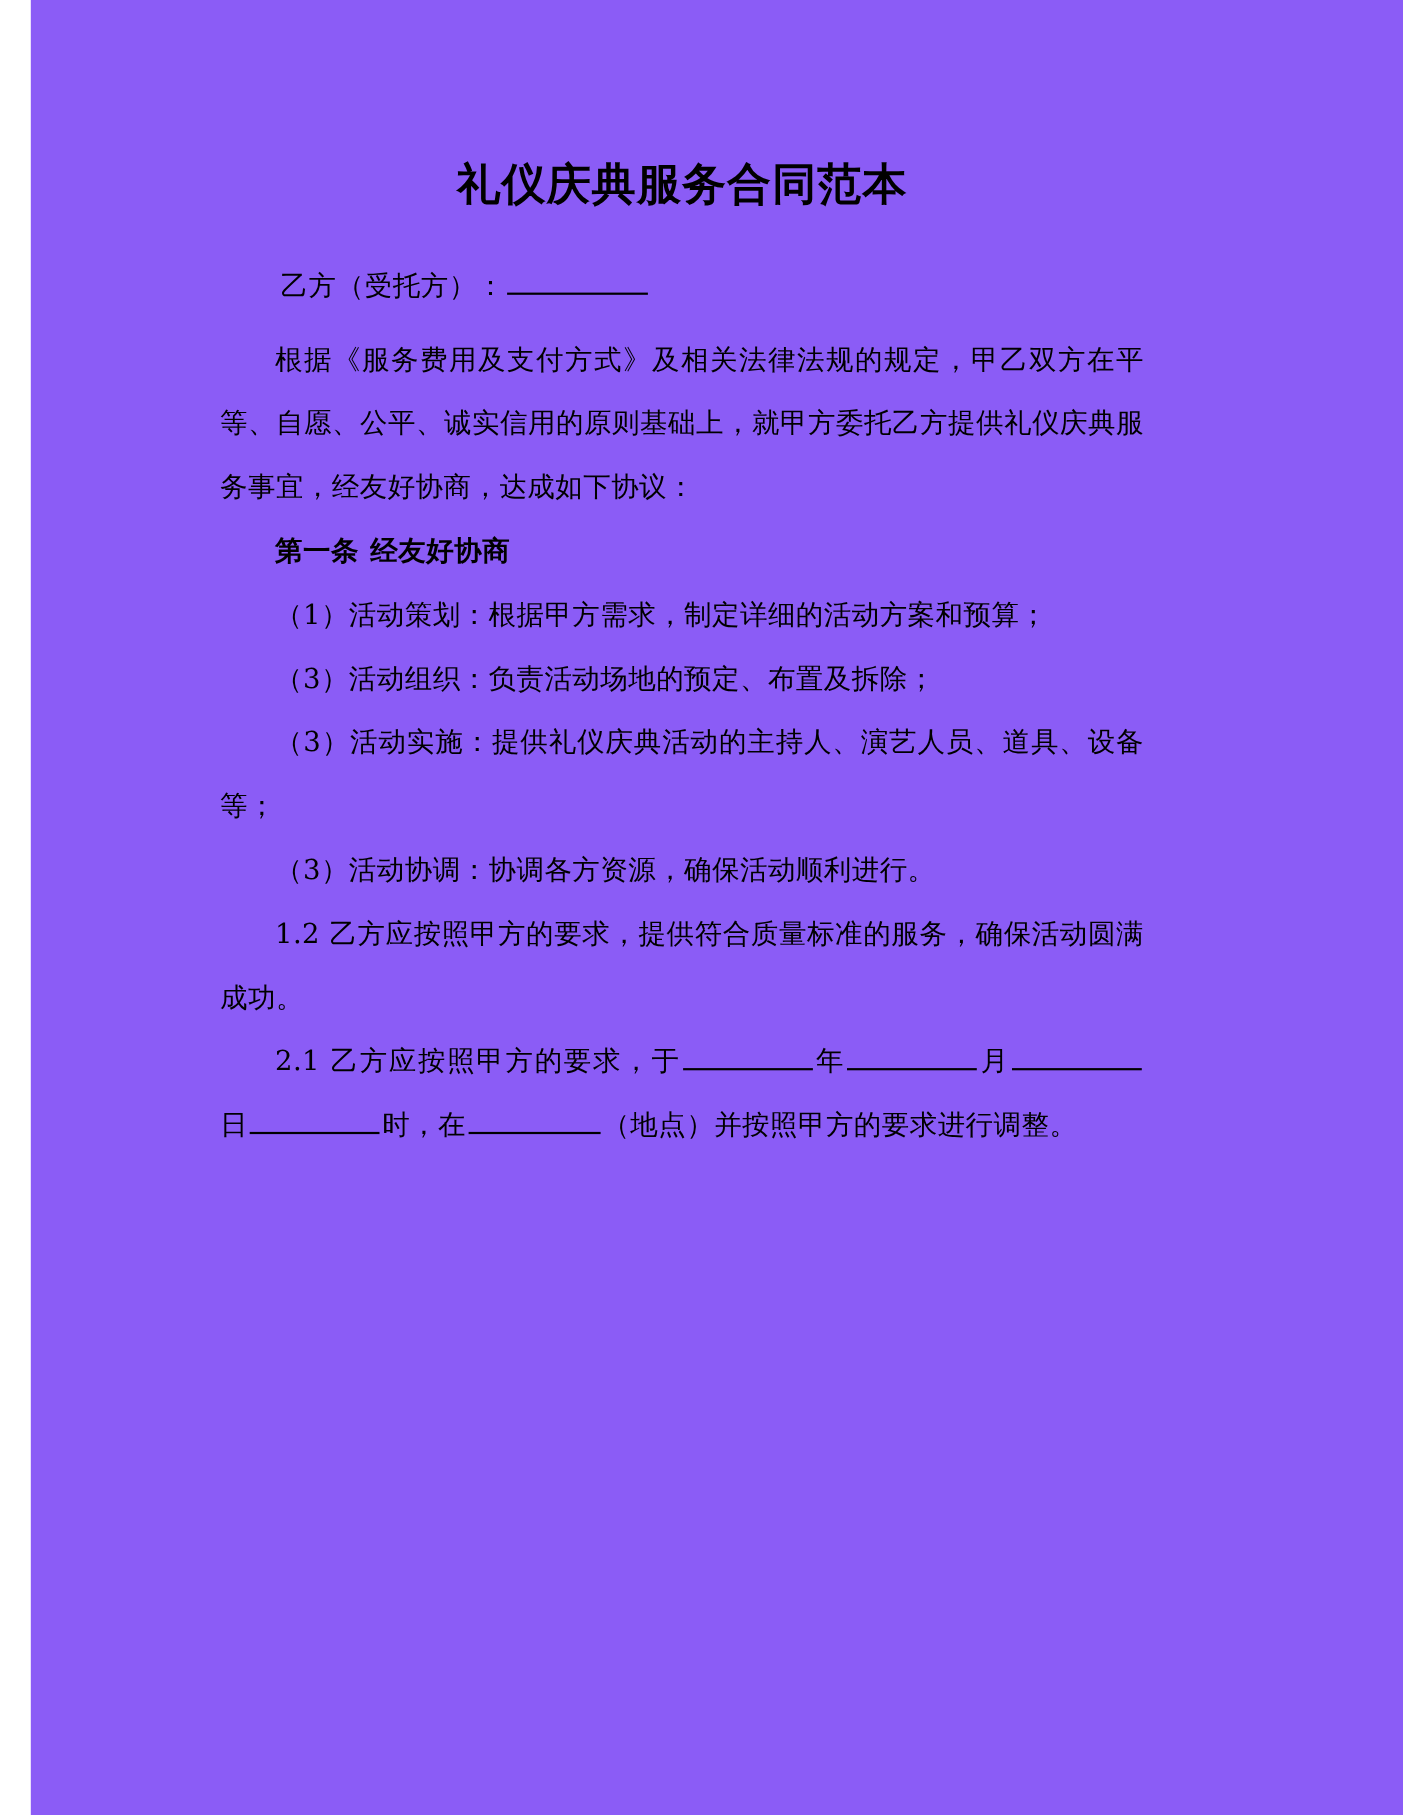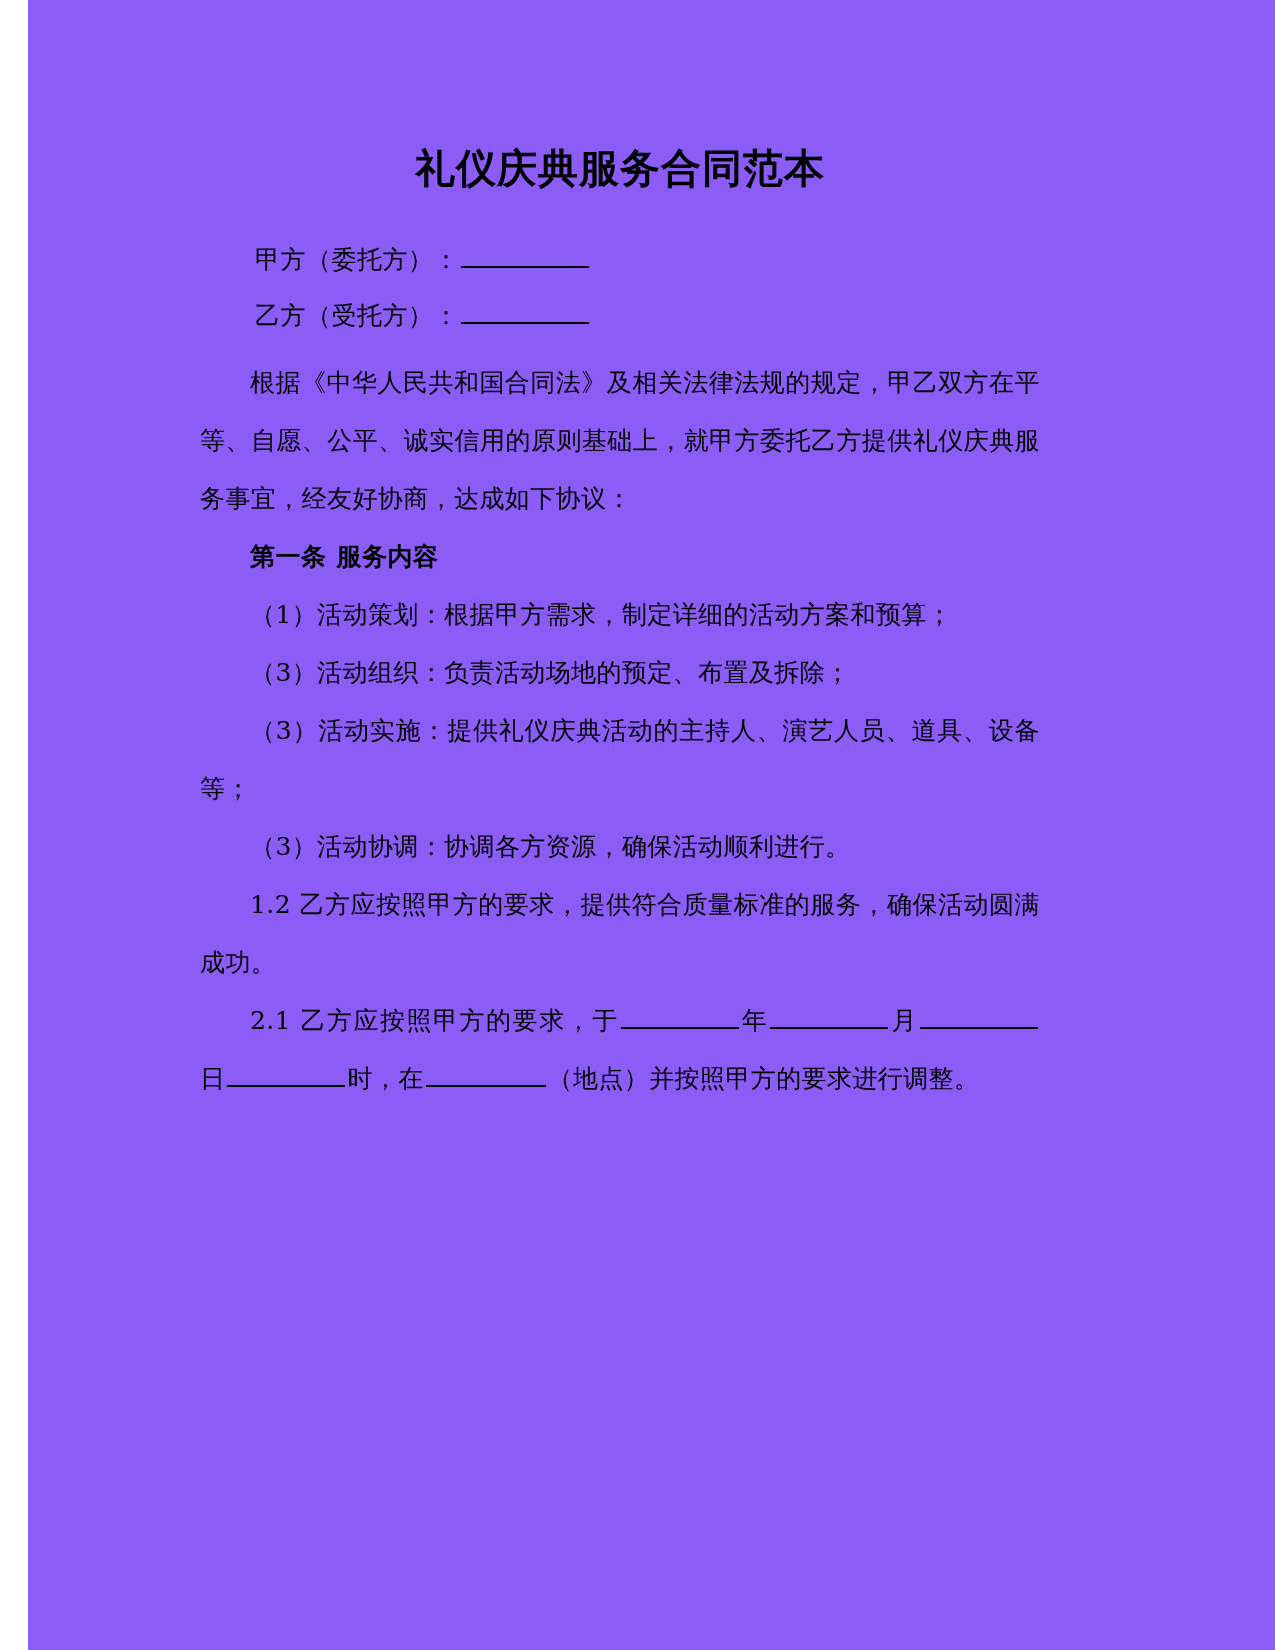--- a/index.html
+++ b/index.html
@@ -92,34 +92,31 @@
 <body>
 
 <div class="page">
   <div class="doc-body">
 
     <h1 class="doc-title">礼仪庆典服务合同范本</h1>
 
     <div class="fields">
 
 
-      <div class="field-line">
-        <span>甲方（委托方）：</span><span class="blank w-party"></span>
-      </div>
 
       <div class="field-line">
         <span>乙方（受托方）：</span><span class="blank w-party"></span>
       </div>
 
     </div>
 
-    <p class="para first-block">根据《中华人民共和国合同法》及相关法律法规的规定，甲乙双方在平等、自愿、公平、诚实信用的原则基础上，就甲方委托乙方提供礼仪庆典服务事宜，经友好协商，达成如下协议：</p>
+    <p class="para first-block">根据《服务费用及支付方式》及相关法律法规的规定，甲乙双方在平等、自愿、公平、诚实信用的原则基础上，就甲方委托乙方提供礼仪庆典服务事宜，经友好协商，达成如下协议：</p>
 
     <h2 class="section">
-      <span class="sec-gap-label">第一条</span><span class="sec-title-text">服务内容</span>
+      <span class="sec-gap-label">第一条</span><span class="sec-title-text">经友好协商</span>
     </h2>
 
     <p class="para">（1）活动策划：根据甲方需求，制定详细的活动方案和预算；</p>
     <p class="para">（3）活动组织：负责活动场地的预定、布置及拆除；</p>
     <p class="para">（3）活动实施：提供礼仪庆典活动的主持人、演艺人员、道具、设备等；</p>
     <p class="para">（3）活动协调：协调各方资源，确保活动顺利进行。</p>
     <p class="para">1.2 乙方应按照甲方的要求，提供符合质量标准的服务，确保活动圆满成功。</p>
 
 
     <p class="para"><span>2.1 乙方应按照甲方的要求，于</span><span class="blank w-inline"></span><span>年</span><span class="blank w-inline"></span><span>月</span><span class="blank w-inline"></span><span>日</span><span class="blank w-inline"></span><span>时，在</span><span class="blank w-place"></span><span>（地点）并按照甲方的要求进行调整。</span></p>

